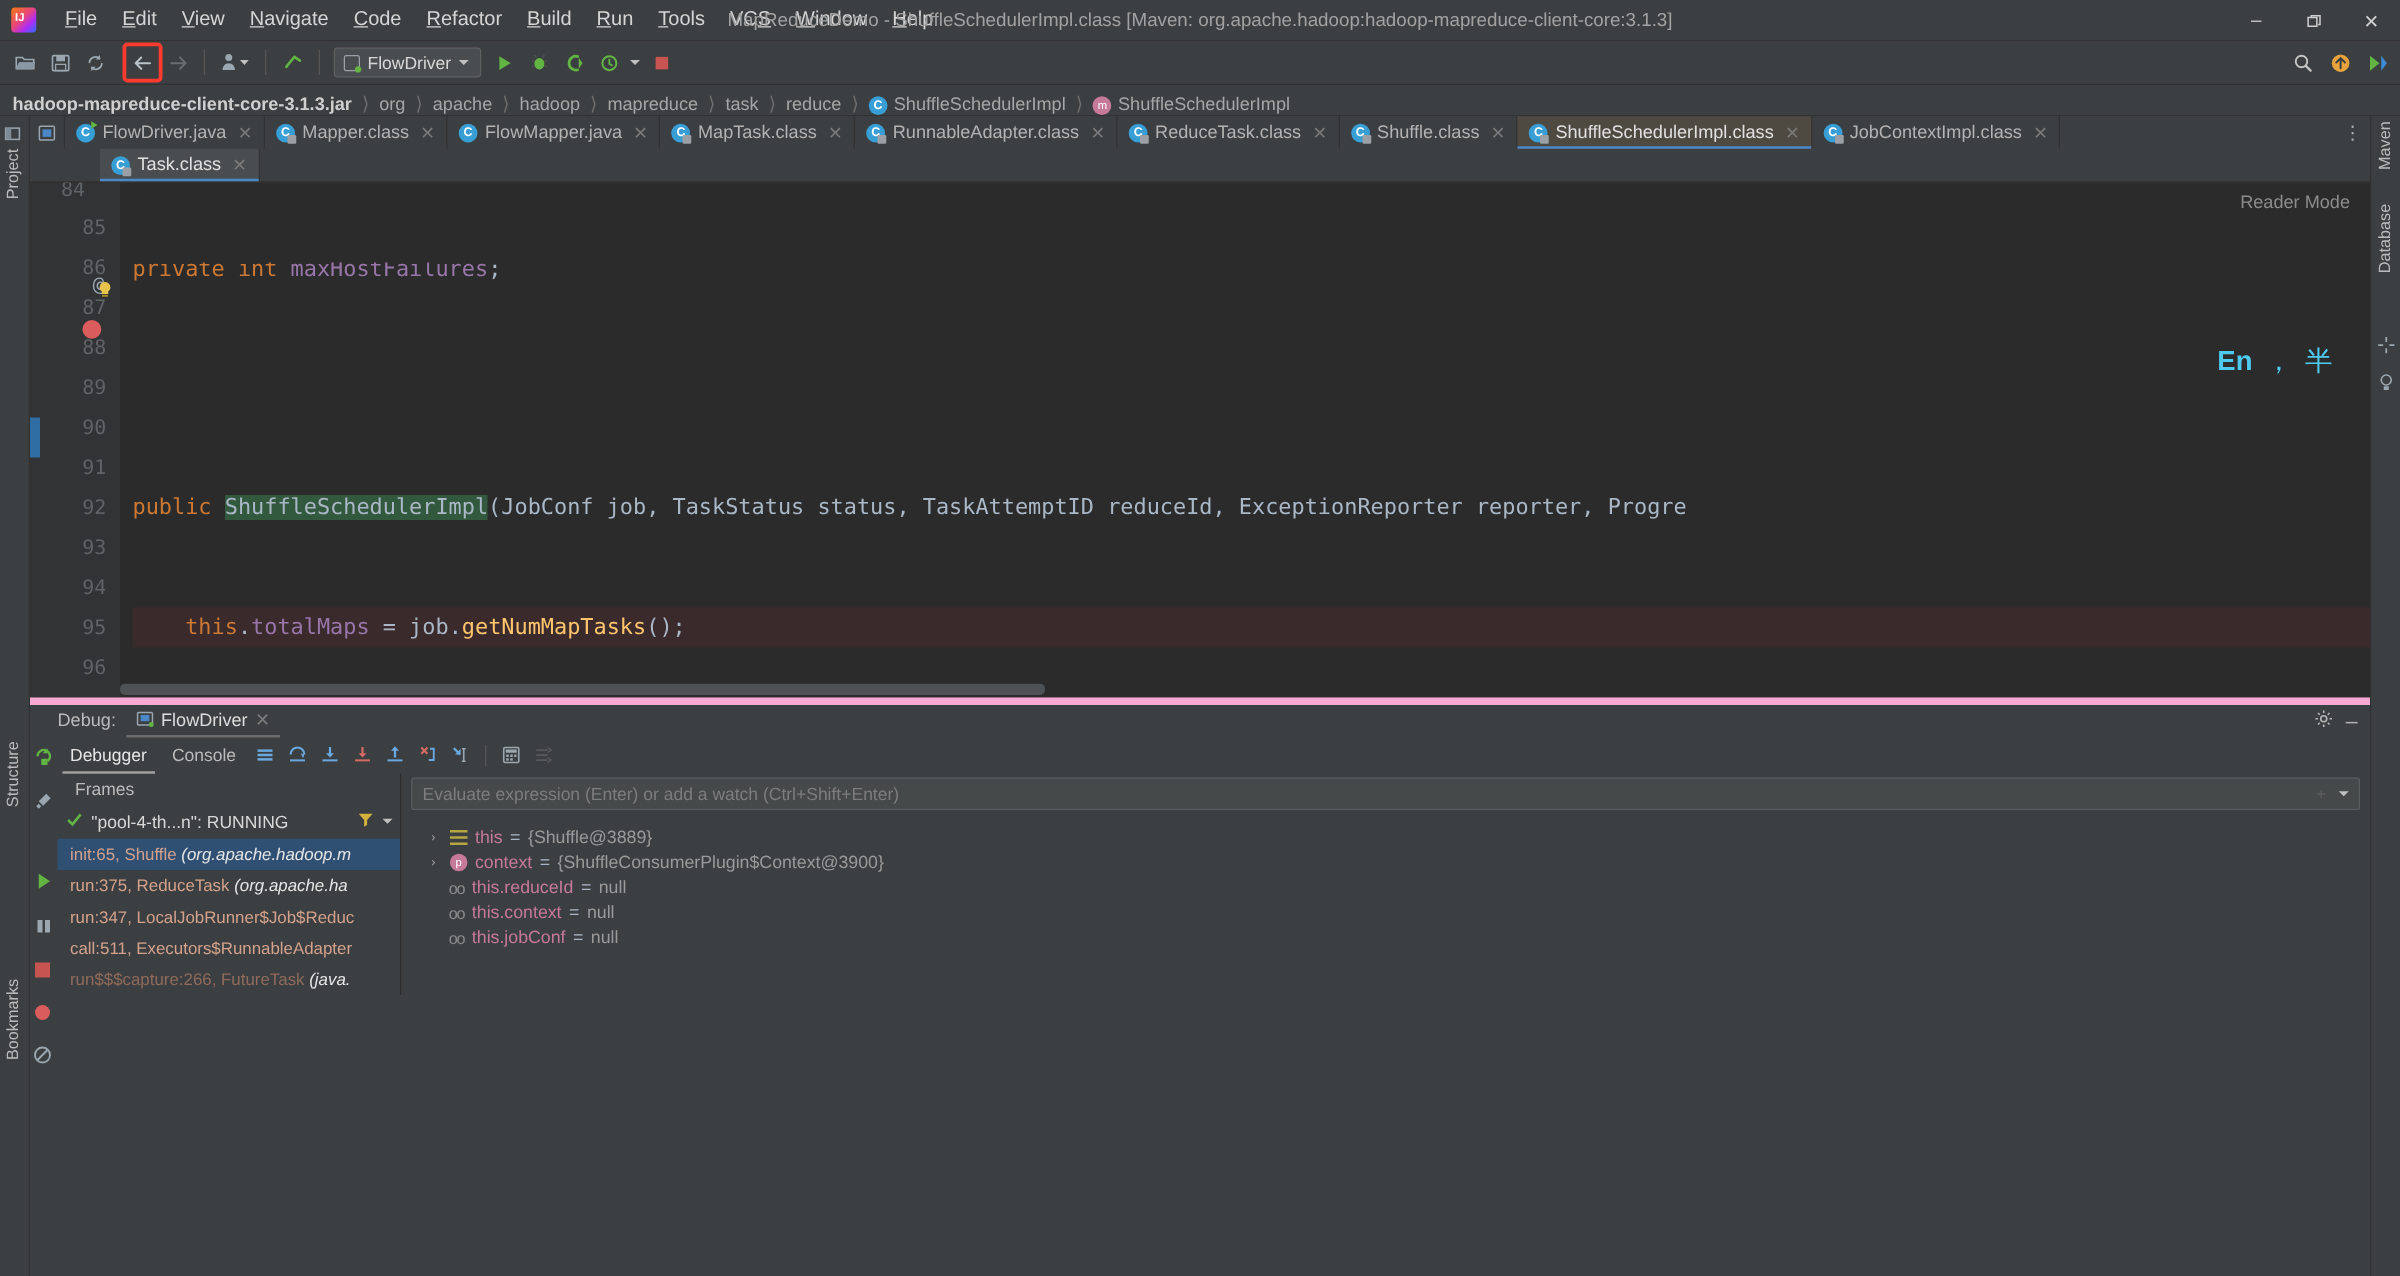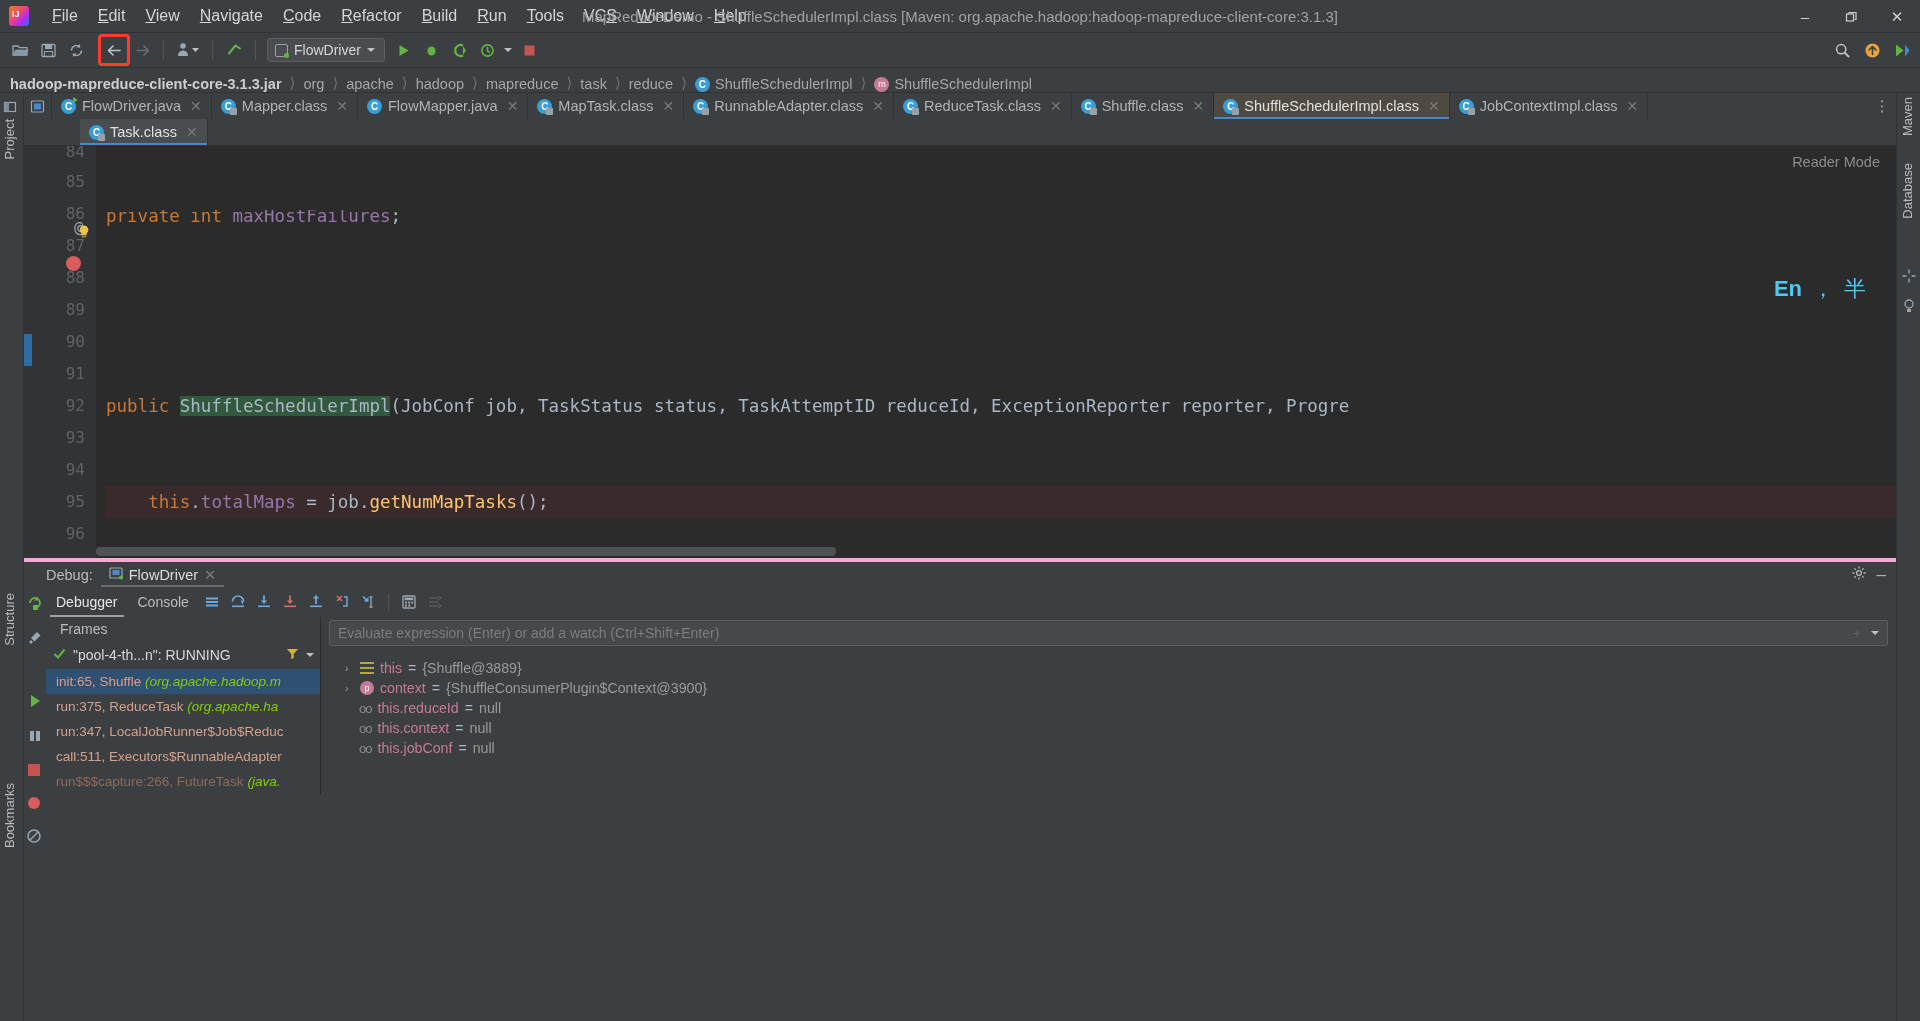--- a/index.html
+++ b/index.html
@@ -121,21 +121,21 @@
   .code .row.bp{ background:#3a2a2c; }
   .kw{color:#cc7832;} .fld{color:#9876aa;} .mth{color:#ffc66d;} .typ{color:#a9b7c6;} .sel{background:#32593d;}
   .reader{ position:absolute; right:16px; top:8px; font-size:14.5px; color:#8c8c8c;}
   .hscroll{ position:absolute; left:72px; bottom:2px; height:9px; background:#4e5254; border-radius:4px;}
 
   
   .ime{ position:absolute; color:#4ec9f0; font-size:22px; display:flex; align-items:center; gap:10px;}
   .ime .en{font-weight:bold;}
 
   
-  .debugwrap{ background:#3c3f41; border-top:4px solid #f9a8d4; }
+  .debugwrap{ background:#3c3f41; border-top:6px solid #f9a8d4; }
   .dbg-head{ height:25px; display:flex; align-items:center; padding-left:22px; gap:8px; font-size:14.5px;}
   .dbg-head .lbl{ color:#bbb; }
   .dbg-tab{ display:flex;align-items:center;gap:6px; padding:0 8px; position:relative; color:#dcdcdc;}
   .dbg-tab:after{content:"";position:absolute;left:0;right:0;bottom:-4px;height:2px;background:#6b6b6b;}
   .dbg-head .tools{ margin-left:auto; display:flex; gap:10px; padding-right:10px; align-items:center;}
 
   .dbg-toolbar{ height:30px; display:flex; align-items:center; padding-left:22px; gap:0px; }
   .dtab{ padding:3px 10px; font-size:14px; color:#bbb; position:relative;}
   .dtab.active{ color:#e6e6e6; }
   .dtab.active:after{content:"";position:absolute;left:4px;right:4px;bottom:-4px;height:2px;background:#a0a0a0;}
@@ -143,21 +143,21 @@
   .dicon.dim{opacity:.4;}
 
   .dbg-body{ display:flex; }
   .frames-col{ width:275px; flex:none; border-right:1px solid #2b2b2b; }
   .colhead{ height:24px; display:flex;align-items:center; padding-left:14px; font-size:14px; color:#bbb;}
   .frame-bar{ height:28px; display:flex; align-items:center; gap:6px; padding:0 6px; font-size:14px;}
   .frame-bar .thr{ color:#d8d8d8; }
   .fl{ height:25px; display:flex; align-items:center; padding-left:10px; font-size:13.5px;
        color:#d4a28c; white-space:nowrap; overflow:hidden;}
   .fl.sel{ background:#2f4f73; }
-  .fl i{ color:#84cc16; font-style:italic;}
+  .fl i{ color:#e5e5e5; font-style:italic;}
   .vars-col{ flex:1; min-width:0; }
   .watch{ height:26px; margin:3px 8px 12px 8px; background:#45494a; border:1px solid #5a5d5e; border-radius:2px;
     display:flex; align-items:center; padding:0 8px; font-size:14px; color:#7d7d7d; position:relative;}
   .vrow{ height:20px; display:flex; align-items:center; gap:6px; padding-left:24px; font-size:14.2px;
          font-family:"Liberation Sans",sans-serif; }
   .arrow{ width:9px; color:#a0a0a0; font-size:10px;}
   .vname{ color:#c77a98; }
   .veq{ color:#a9b7c6;}
   .vval{ color:#9a9a9a;text-align:center;}
   .oo{ color:#8a8a8a; letter-spacing:-1px; font-size:13px;}
@@ -447,21 +447,21 @@
         <span class="x">✕</span>
       </div>
     </div>
 
 
     <div class="editor" style="height:412px;flex:none;">
       <div class="gutter-strip">
         <div style="position:absolute;left:0;top:188px;width:8px;height:32px;background:#2f6ea5;"></div>
       </div>
       <div class="gutter">
-        <div class="ln" style="height:20px;line-height:12px;">84</div>
+        <div class="ln" style="height:20px;line-height:12px;text-align:center;">84</div>
         <div class="ln">85</div>
         <div class="ln">86</div>
         <div class="ln">87</div>
         <div class="ln">88</div>
         <div class="ln">89</div>
         <div class="ln">90</div>
         <div class="ln">91</div>
         <div class="ln">92</div>
         <div class="ln">93</div>
         <div class="ln">94</div>

